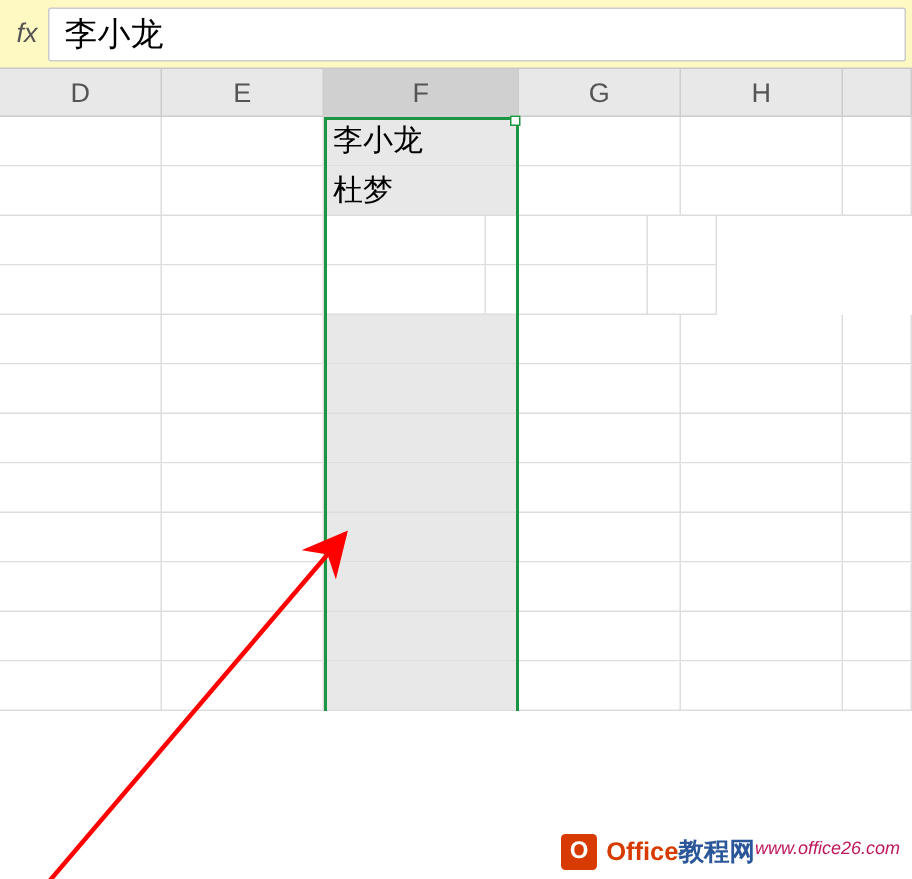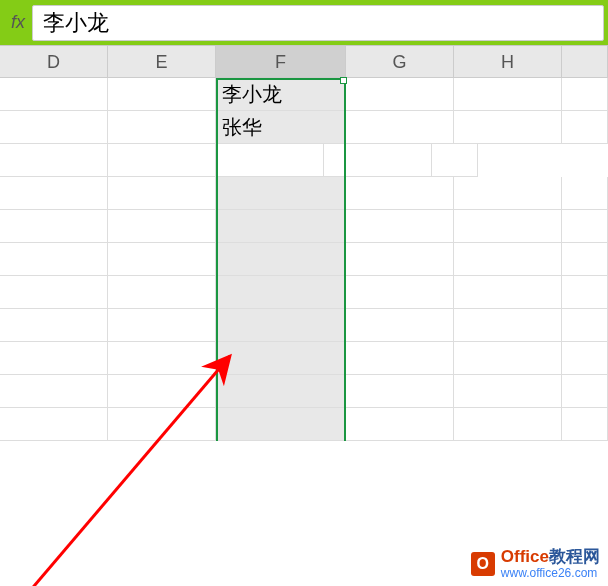--- a/index.html
+++ b/index.html
@@ -7,21 +7,21 @@
       font-family: "Microsoft YaHei", Arial, sans-serif;
       background: #e8e8e8;
       width: 608px;
       height: 586px;
       overflow: hidden;
       position: relative;
     }
     .formula-bar {
       display: flex;
       align-items: center;
-      background: #84cc16;
+      background: #fef9c3;
       height: 46px;
       border-bottom: 1px solid #c8c8c8;
       padding: 0 4px;
     }
     .fx-label {
       font-style: italic;
       font-size: 18px;
       color: #555;
       width: 28px;
       text-align: center;
@@ -130,25 +130,25 @@
       height: 24px;
       background: #d83b01;
       border-radius: 3px;
       color: #fff;
       font-weight: bold;
       font-size: 16px;
       display: flex;
       align-items: center;
       justify-content: center;
     }
-    .wm-text { display: flex; flex-direction: column; line-height: 1.1; }
+    .wm-text { display: flex; flex-direction: row; line-height: 1.1; }
     .wm-title { font-size: 17px; }
     .wm-title .o1 { color: #d83b01; font-weight: bold; }
     .wm-title .o2 { color: #2b579a; font-weight: bold; }
-    .wm-url { font-size: 12px; color: #3b82f6; }
+    .wm-url { font-size: 12px; color: #be185d; font-style: italic; }
   </style>
 </head>
 <body>
 
 <div class="formula-bar">
   <span class="fx-label">fx</span>
   <div class="formula-input">李小龙</div>
 </div>
 
 <div class="sheet">
@@ -168,21 +168,28 @@
         <div class="cell col-D"></div>
         <div class="cell col-E"></div>
         <div class="cell col-F sel">李小龙</div>
         <div class="cell col-G"></div>
         <div class="cell col-H"></div>
         <div class="cell col-I"></div>
       </div>
       <div class="row">
         <div class="cell col-D"></div>
         <div class="cell col-E"></div>
-        <div class="cell col-F sel">张华</div>
+        <div class="cell col-F sel">杜梦</div>
+        <div class="cell col-G"></div>
+        <div class="cell col-H"></div>
+        <div class="cell col-I"></div>
+      </div>
+      <div class="row">
+        <div class="cell col-D"></div>
+        <div class="cell col-E"></div>
         <div class="cell col-G"></div>
         <div class="cell col-H"></div>
         <div class="cell col-I"></div>
       </div>
       <div class="row">
         <div class="cell col-D"></div>
         <div class="cell col-E"></div>
         <div class="cell col-G"></div>
         <div class="cell col-H"></div>
         <div class="cell col-I"></div>

